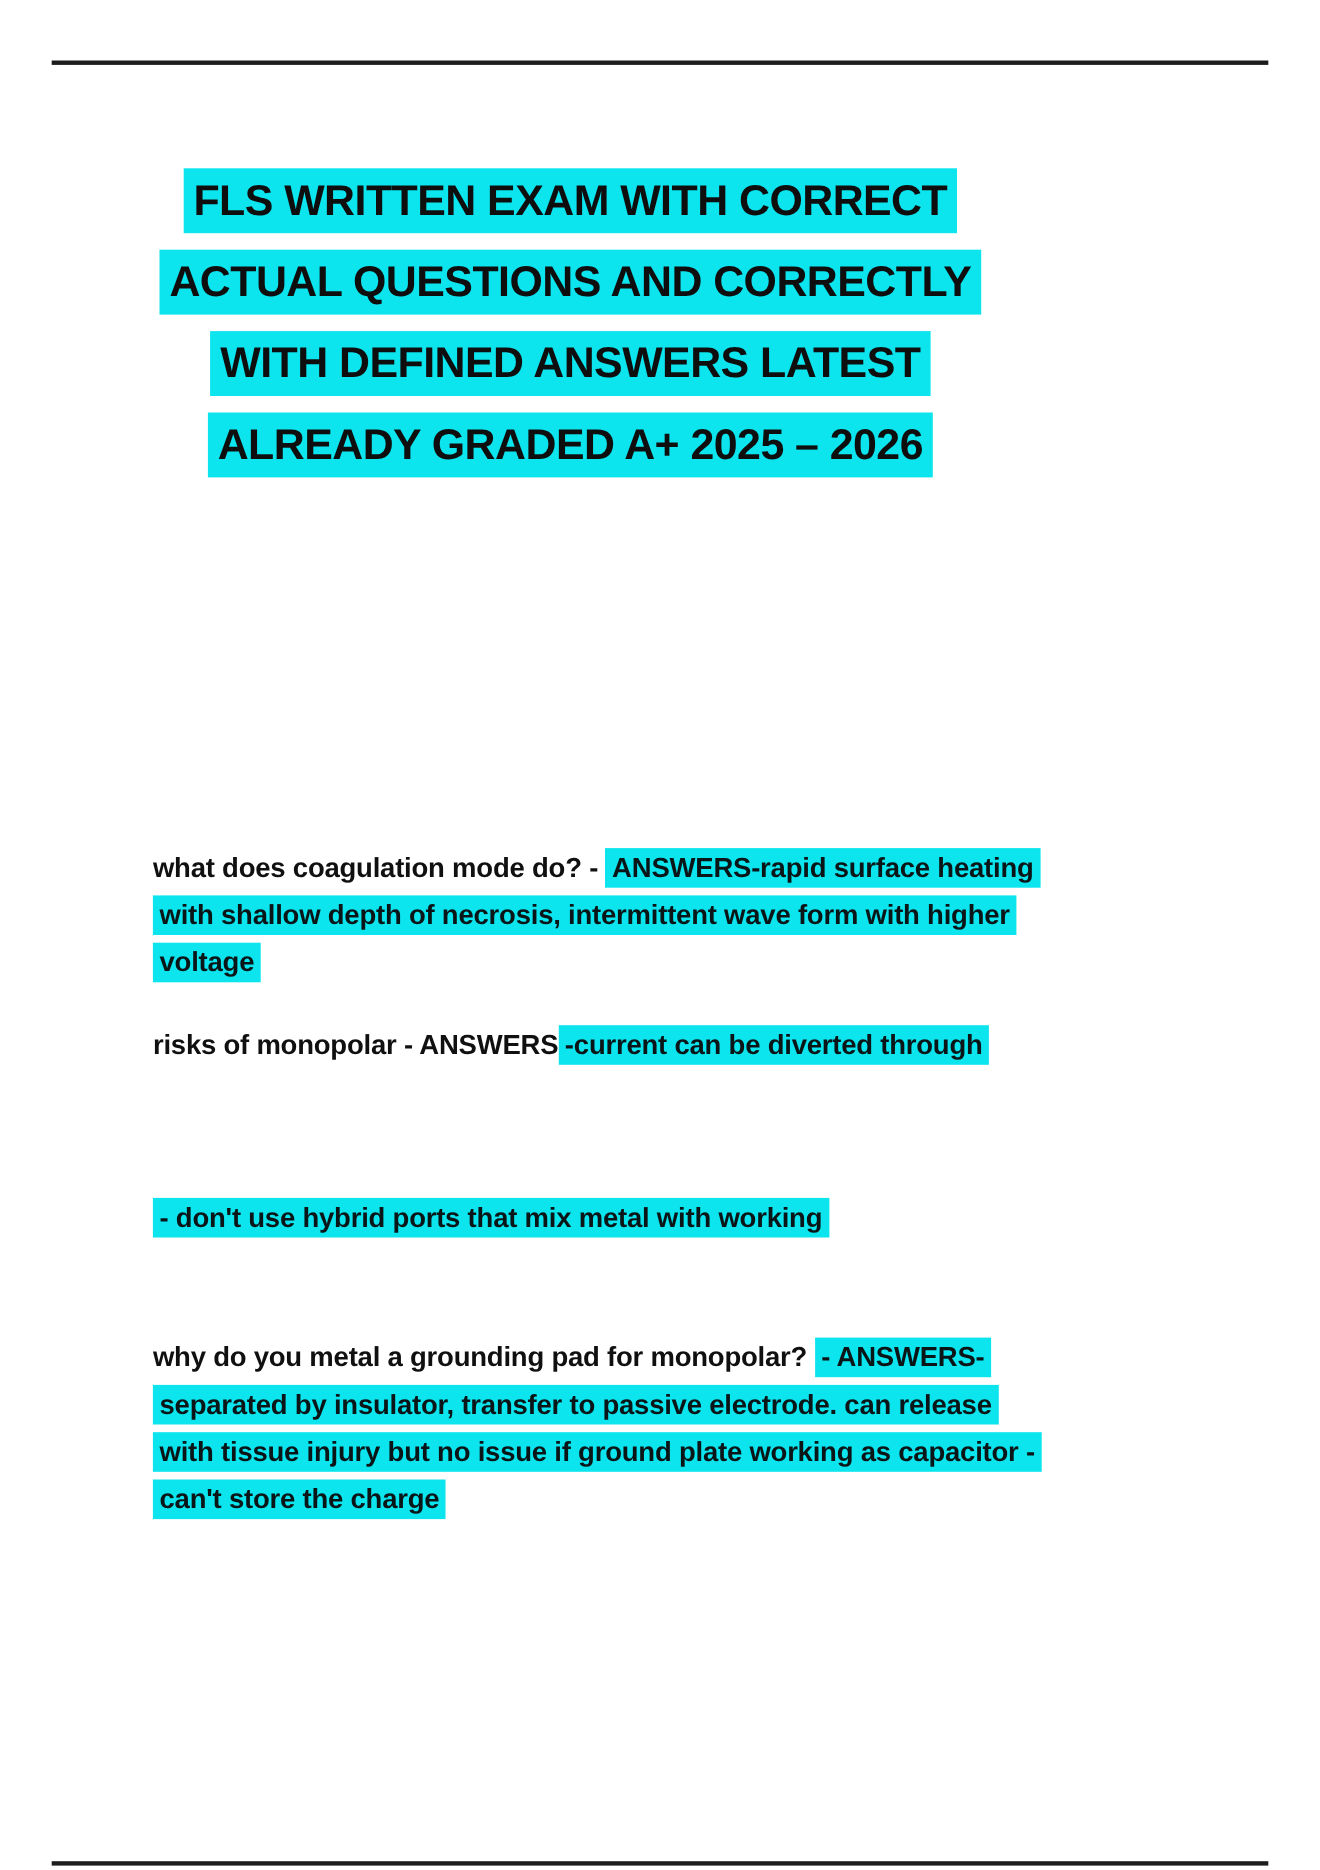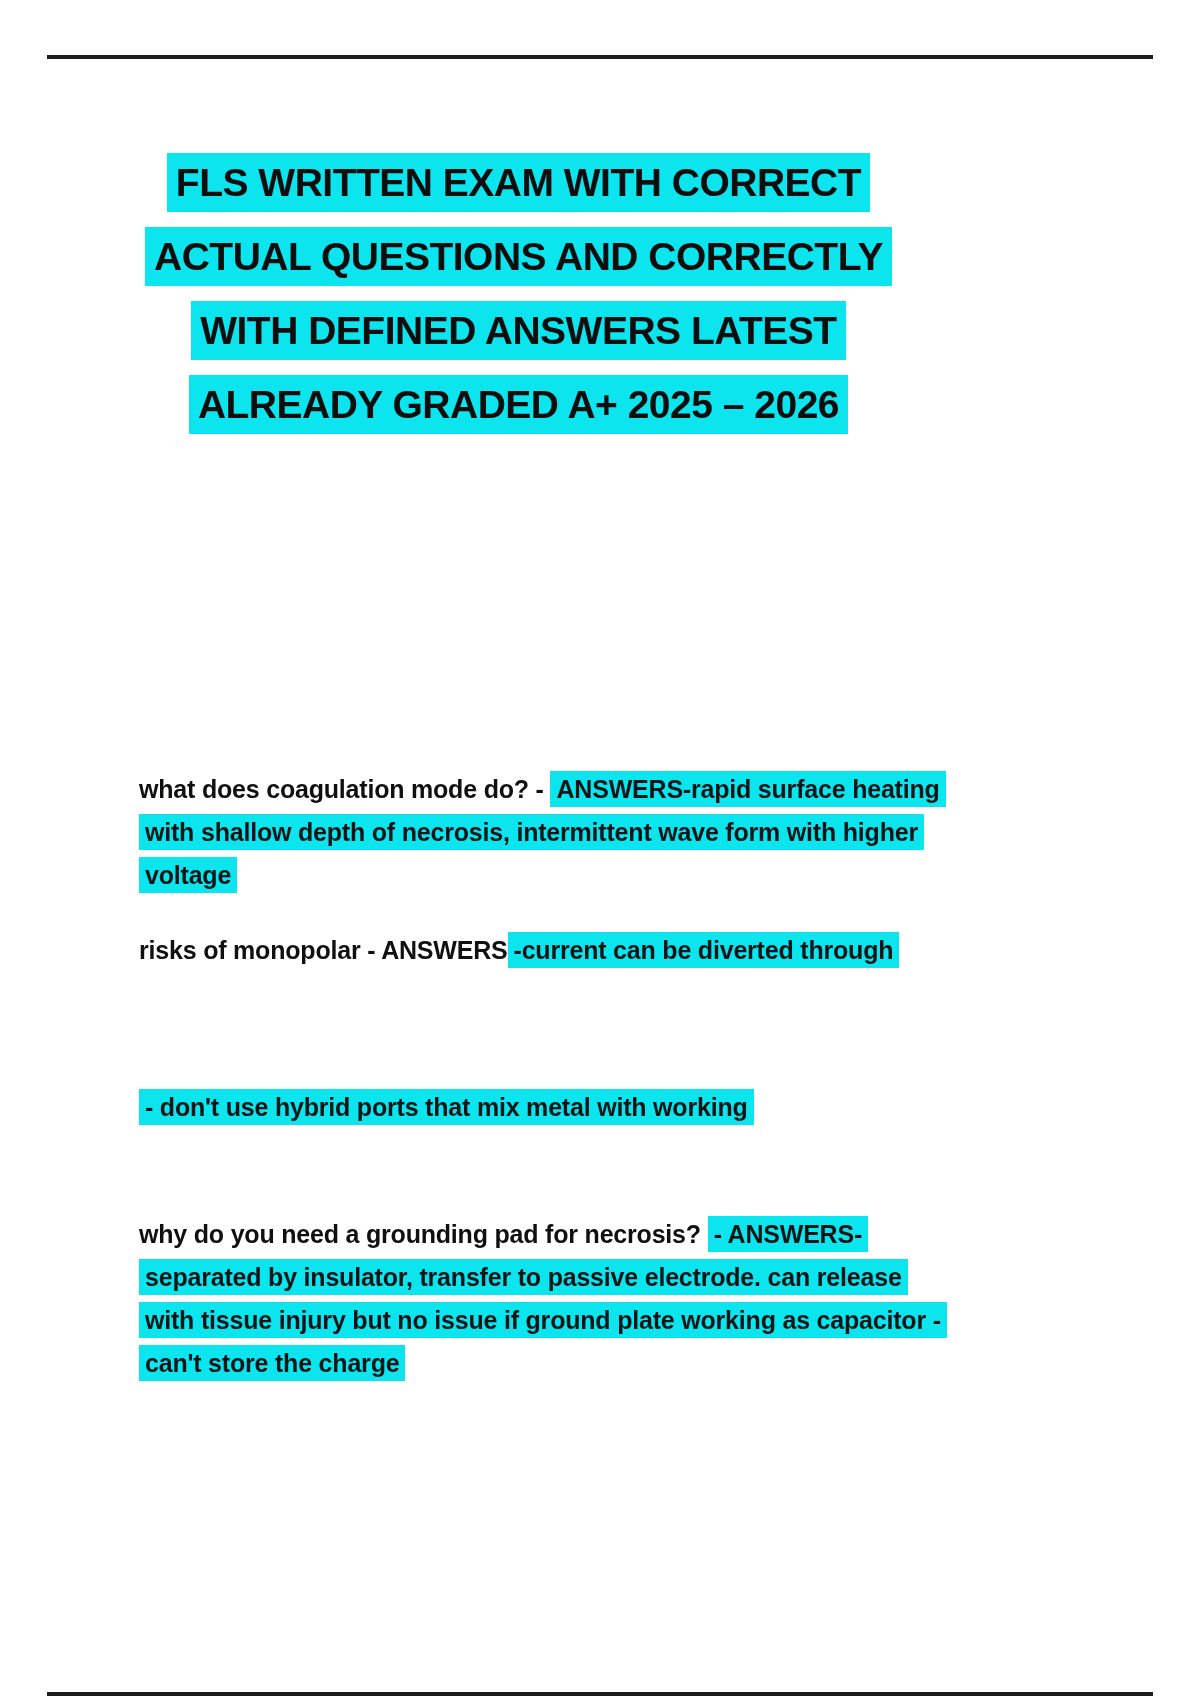--- a/index.html
+++ b/index.html
@@ -74,21 +74,21 @@
 
   <section class="qa q2">
     <div class="line"><span class="plain">risks of monopolar - ANSWERS</span><span class="hl">-current can be diverted through</span></div>
   </section>
 
   <section class="qa q2note">
     <div class="line"><span class="hl">- don't use hybrid ports that mix metal with working</span></div>
   </section>
 
   <section class="qa q3">
-    <div class="line"><span class="plain">why do you need a grounding pad for necrosis? </span><span class="hl">- ANSWERS-</span></div>
+    <div class="line"><span class="plain">why do you metal a grounding pad for monopolar? </span><span class="hl">- ANSWERS-</span></div>
     <div class="line"><span class="hl">separated by insulator, transfer to passive electrode. can release</span></div>
     <div class="line"><span class="hl">with tissue injury but no issue if ground plate working as capacitor -</span></div>
     <div class="line"><span class="hl">can't store the charge</span></div>
   </section>
 
   <div class="rule rule-bottom"></div>
 
 </div>
 
 </body></html>

